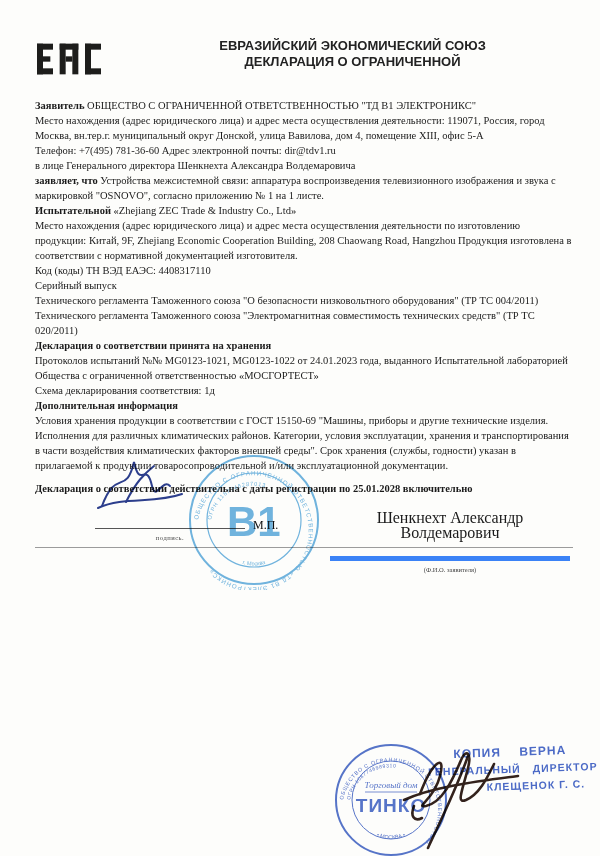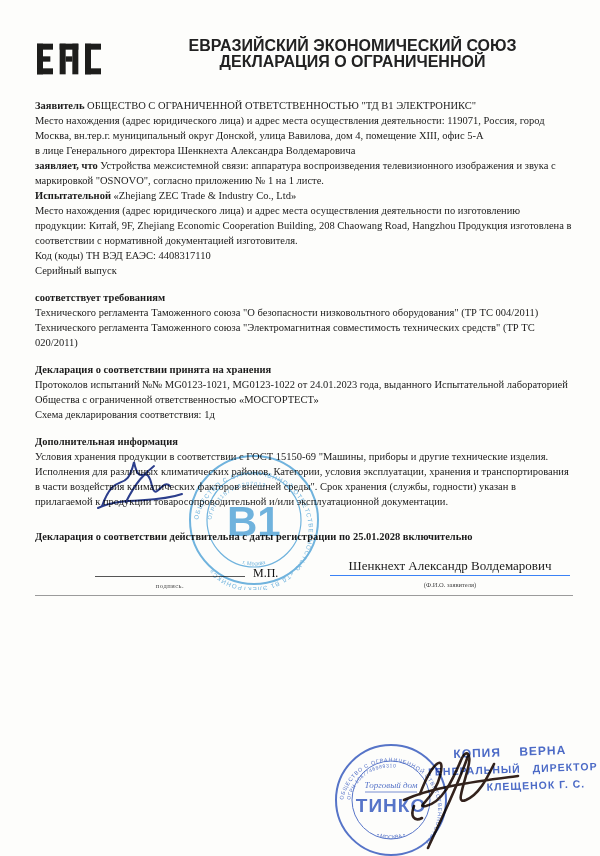--- a/index.html
+++ b/index.html
@@ -8,33 +8,33 @@
     background:#fdfdfb;
     font-family:"Liberation Serif", serif;
     color:#1b1b1b;
     -webkit-font-smoothing:antialiased;
   }
   .page{position:absolute;inset:0;}
   
   .hdr{position:absolute;left:35px;top:33px;right:30px;height:60px;}
   .eac{position:absolute;left:2px;top:2px;width:64px;height:48px;}
   .titles{position:absolute;left:100px;right:0;top:5px;text-align:center;
-    font-family:"Liberation Sans",sans-serif;font-weight:bold;font-size:16px;line-height:16px;color:#222;}
+    font-family:"Liberation Sans",sans-serif;font-weight:bold;font-size:13px;line-height:16px;color:#222;}
   
   .doc{position:absolute;left:35px;top:98px;width:538px;font-size:10.5px;line-height:15px;}
   .para{margin:0;}
-  .b{font-weight:bold;margin-top:12px;}
+  .b{font-weight:bold;}
   .gap8{height:8px;}
   
   .sigrow{margin-top:14px;height:32px;position:relative;}
   .sigline{position:absolute;left:60px;top:18px;width:150px;border-bottom:1px solid #555;text-align:center;}
   .sigline .under{position:absolute;left:0;right:0;top:2px;font-size:6.5px;color:#444;letter-spacing:.5px;}
   .mp{position:absolute;left:218px;top:8px;font-size:12px;color:#111;}
   .nameblock{position:absolute;left:295px;top:0;width:240px;text-align:center;}
-  .nameblock .nm{font-size:13px;border-bottom:1px solid #3b82f6;padding-bottom:2px;}
+  .nameblock .nm{font-size:16px;border-bottom:5px solid #3b82f6;padding-bottom:16px;}
   .nameblock .under{font-size:6.5px;color:#444;margin-top:1px;}
   .regline{font-weight:bold;line-height:15.5px;}
   .rule{border-top:1px solid #9b9b9b;margin-top:5px;}
   
   .stamp{position:absolute;mix-blend-mode:multiply;}
   .copystamp{
     position:absolute;left:420px;top:744px;width:180px;
     font-family:"Liberation Sans",sans-serif;font-weight:bold;
     color:#3c5ec5;font-size:12px;line-height:17px;letter-spacing:1px;
     transform:rotate(-2deg);opacity:.92;mix-blend-mode:multiply;white-space:nowrap;
@@ -66,27 +66,27 @@
     </svg>
     <div class="titles">
       <div>ЕВРАЗИЙСКИЙ ЭКОНОМИЧЕСКИЙ СОЮЗ</div>
       <div>ДЕКЛАРАЦИЯ О ОГРАНИЧЕННОЙ</div>
     </div>
   </div>
 
   <div class="doc">
     <p class="para"><span class="b">Заявитель</span><span> ОБЩЕСТВО С ОГРАНИЧЕННОЙ ОТВЕТСТВЕННОСТЬЮ "ТД В1 ЭЛЕКТРОНИКС"</span></p>
     <p class="para">Место нахождения (адрес юридического лица) и адрес места осуществления деятельности: 119071, Россия, город Москва, вн.тер.г. муниципальный округ Донской, улица Вавилова, дом 4, помещение XIII, офис 5-А</p>
+    <p class="para">Телефон: +7(495) 781-36-60 Адрес электронной почты: dir@tdv1.ru</p>
     <p class="para">в лице Генерального директора Шенкнехта Александра Волдемаровича</p>
     <p class="para"><span class="b">заявляет, что</span><span> Устройства межсистемной связи: аппаратура воспроизведения телевизионного изображения и звука с маркировкой "OSNOVO", согласно приложению № 1 на 1 листе.</span></p>
     <p class="para"><span class="b">Испытательной</span><span> «Zhejiang ZEC Trade &amp; Industry Co., Ltd»</span></p>
     <p class="para">Место нахождения (адрес юридического лица) и адрес места осуществления деятельности по изготовлению продукции: Китай, 9F, Zhejiang Economic Cooperation Building, 208 Chaowang Road, Hangzhou Продукция изготовлена в соответствии с нормативной документацией изготовителя.</p>
     <p class="para">Код (коды) ТН ВЭД ЕАЭС: 4408317110</p>
     <p class="para">Серийный выпуск</p>
-    <p class="para b">соответствует требованиям</p>
     <p class="para">Технического регламента Таможенного союза "О безопасности низковольтного оборудования" (ТР ТС 004/2011)</p>
     <p class="para">Технического регламента Таможенного союза "Электромагнитная совместимость технических средств" (ТР ТС 020/2011)</p>
     <p class="para b">Декларация о соответствии принята на хранения</p>
     <p class="para">Протоколов испытаний №№ MG0123-1021, MG0123-1022 от 24.01.2023 года, выданного Испытательной лабораторией Общества с ограниченной ответственностью «МОСГОРТЕСТ»</p>
     <p class="para">Схема декларирования соответствия: 1д</p>
     <p class="para b">Дополнительная информация</p>
     <p class="para">Условия хранения продукции в соответствии с ГОСТ 15150-69 "Машины, приборы и другие технические изделия. Исполнения для различных климатических районов. Категории, условия эксплуатации, хранения и транспортирования в части воздействия климатических факторов внешней среды". Срок хранения (службы, годности) указан в прилагаемой к продукции товаросопроводительной и/или эксплуатационной документации.</p>
     <div class="gap8"></div>
     <p class="para b">Декларация о соответствии действительна с даты регистрации по 25.01.2028 включительно</p>
 

